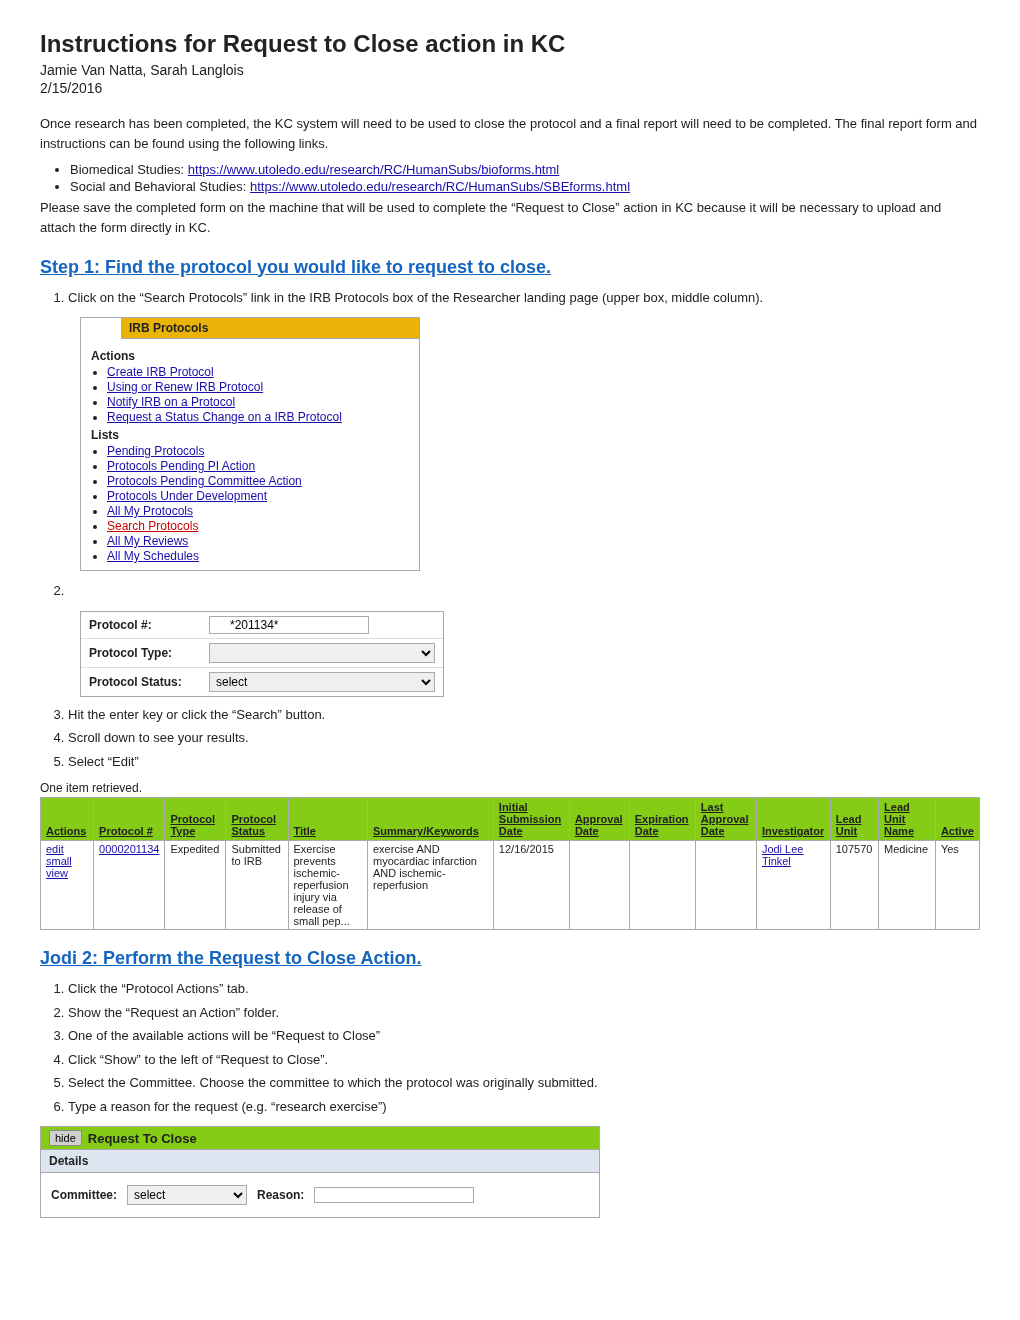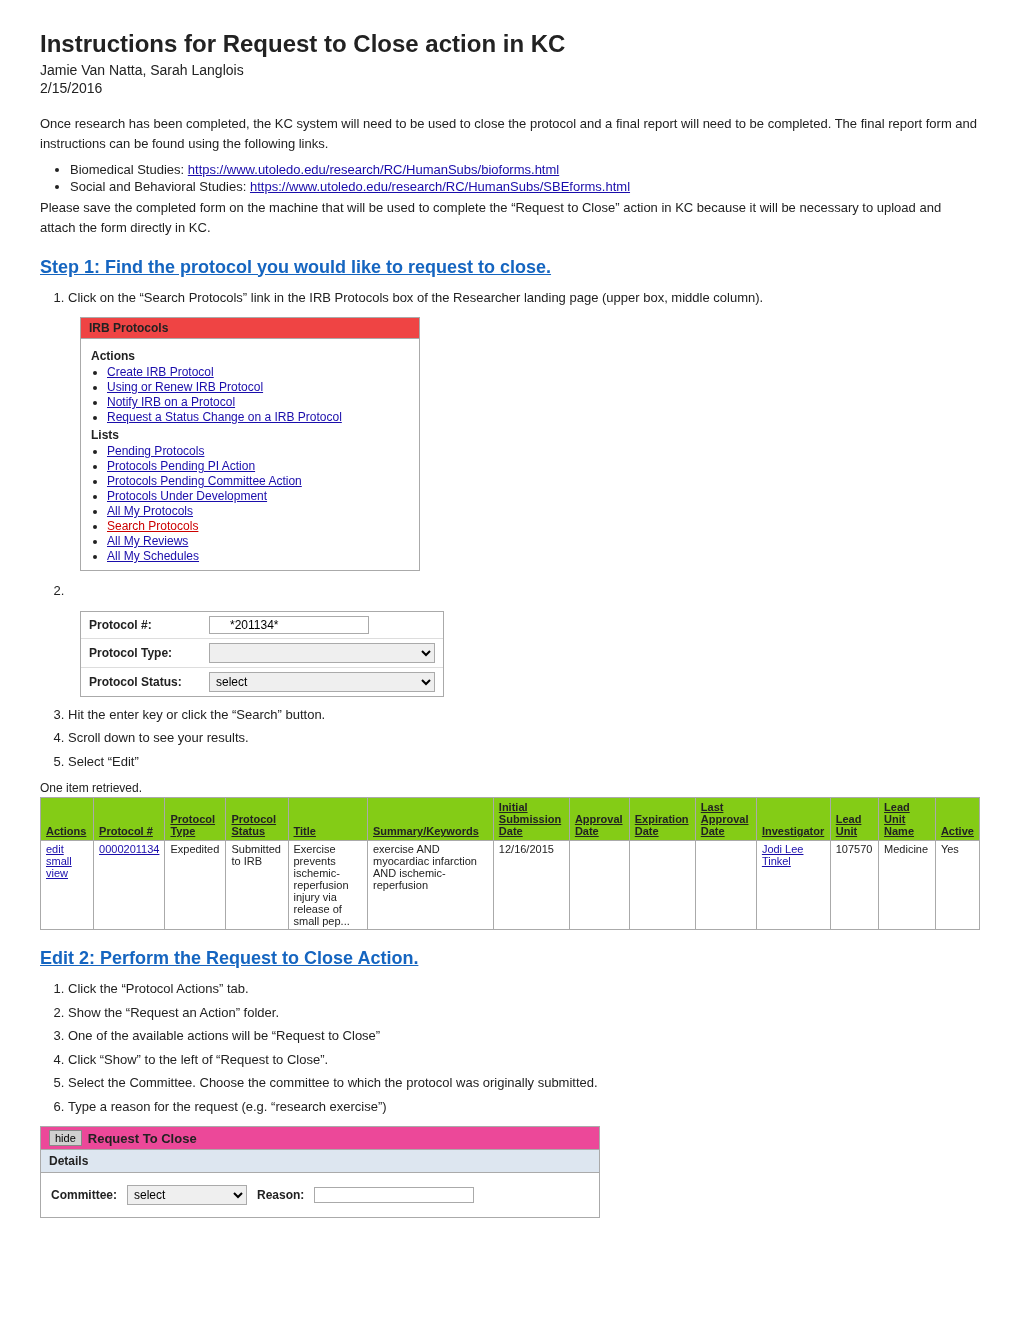--- a/index.html
+++ b/index.html
@@ -36,24 +36,25 @@
     .bold-underline { font-weight: bold; text-decoration: underline; }
 
     
     .irb-box {
       border: 1px solid #aaa;
       width: 340px;
       margin: 10px 0 10px 40px;
       font-size: 12px;
     }
     .irb-box-title {
-      background: #ef4444;
+      background: #eab308;
       font-weight: bold;
       padding: 3px 8px;
       border-bottom: 1px solid #aaa;
+      margin-left: 40px;
     }
     .irb-box-body { padding: 6px 10px; }
     .irb-section-label { font-weight: bold; margin-top: 4px; margin-bottom: 2px; }
     .irb-link-list { list-style: disc; margin-left: 16px; }
     .irb-link-list li { margin-bottom: 1px; }
     .irb-link-list a { color: #1a0dab; text-decoration: underline; font-size: 12px; }
     .irb-link-list li.highlighted a { color: #c00; text-decoration: underline; font-weight: normal; }
 
     
     .protocol-search-box {
@@ -108,21 +109,21 @@
     .results-table a { color: #1a0dab; text-decoration: underline; }
 
     
     .rtc-box {
       border: 1px solid #aaa;
       width: 560px;
       margin: 8px 0 8px 0;
       font-size: 12px;
     }
     .rtc-title-bar {
-      background: #ec4899;
+      background: #84cc16;
       padding: 3px 8px;
       display: flex;
       align-items: center;
       gap: 6px;
       font-size: 12px;
     }
     .rtc-hide-btn {
       background: #d0d0d0;
       border: 1px solid #888;
       padding: 1px 5px;
@@ -281,21 +282,21 @@
       <td>
         <a href="#">Jodi Lee Tinkel</a>
       </td>
       <td>107570</td>
       <td>Medicine</td>
       <td>Yes</td>
     </tr>
   </tbody>
 </table>
 
-<div class="step-heading">Edit 2: Perform the Request to Close Action.</div>
+<div class="step-heading">Jodi 2: Perform the Request to Close Action.</div>
 
 <ol class="step-list">
   <li>Click the “Protocol Actions” tab.</li>
   <li>Show the “Request an Action” folder.</li>
   <li>One of the available actions will be “Request to Close”</li>
   <li>Click “Show” to the left of “Request to Close”.</li>
   <li>Select the Committee.  Choose the committee to which the protocol was originally submitted.</li>
   <li>Type a reason for the request (e.g.  “research exercise”)</li>
 </ol>
 

